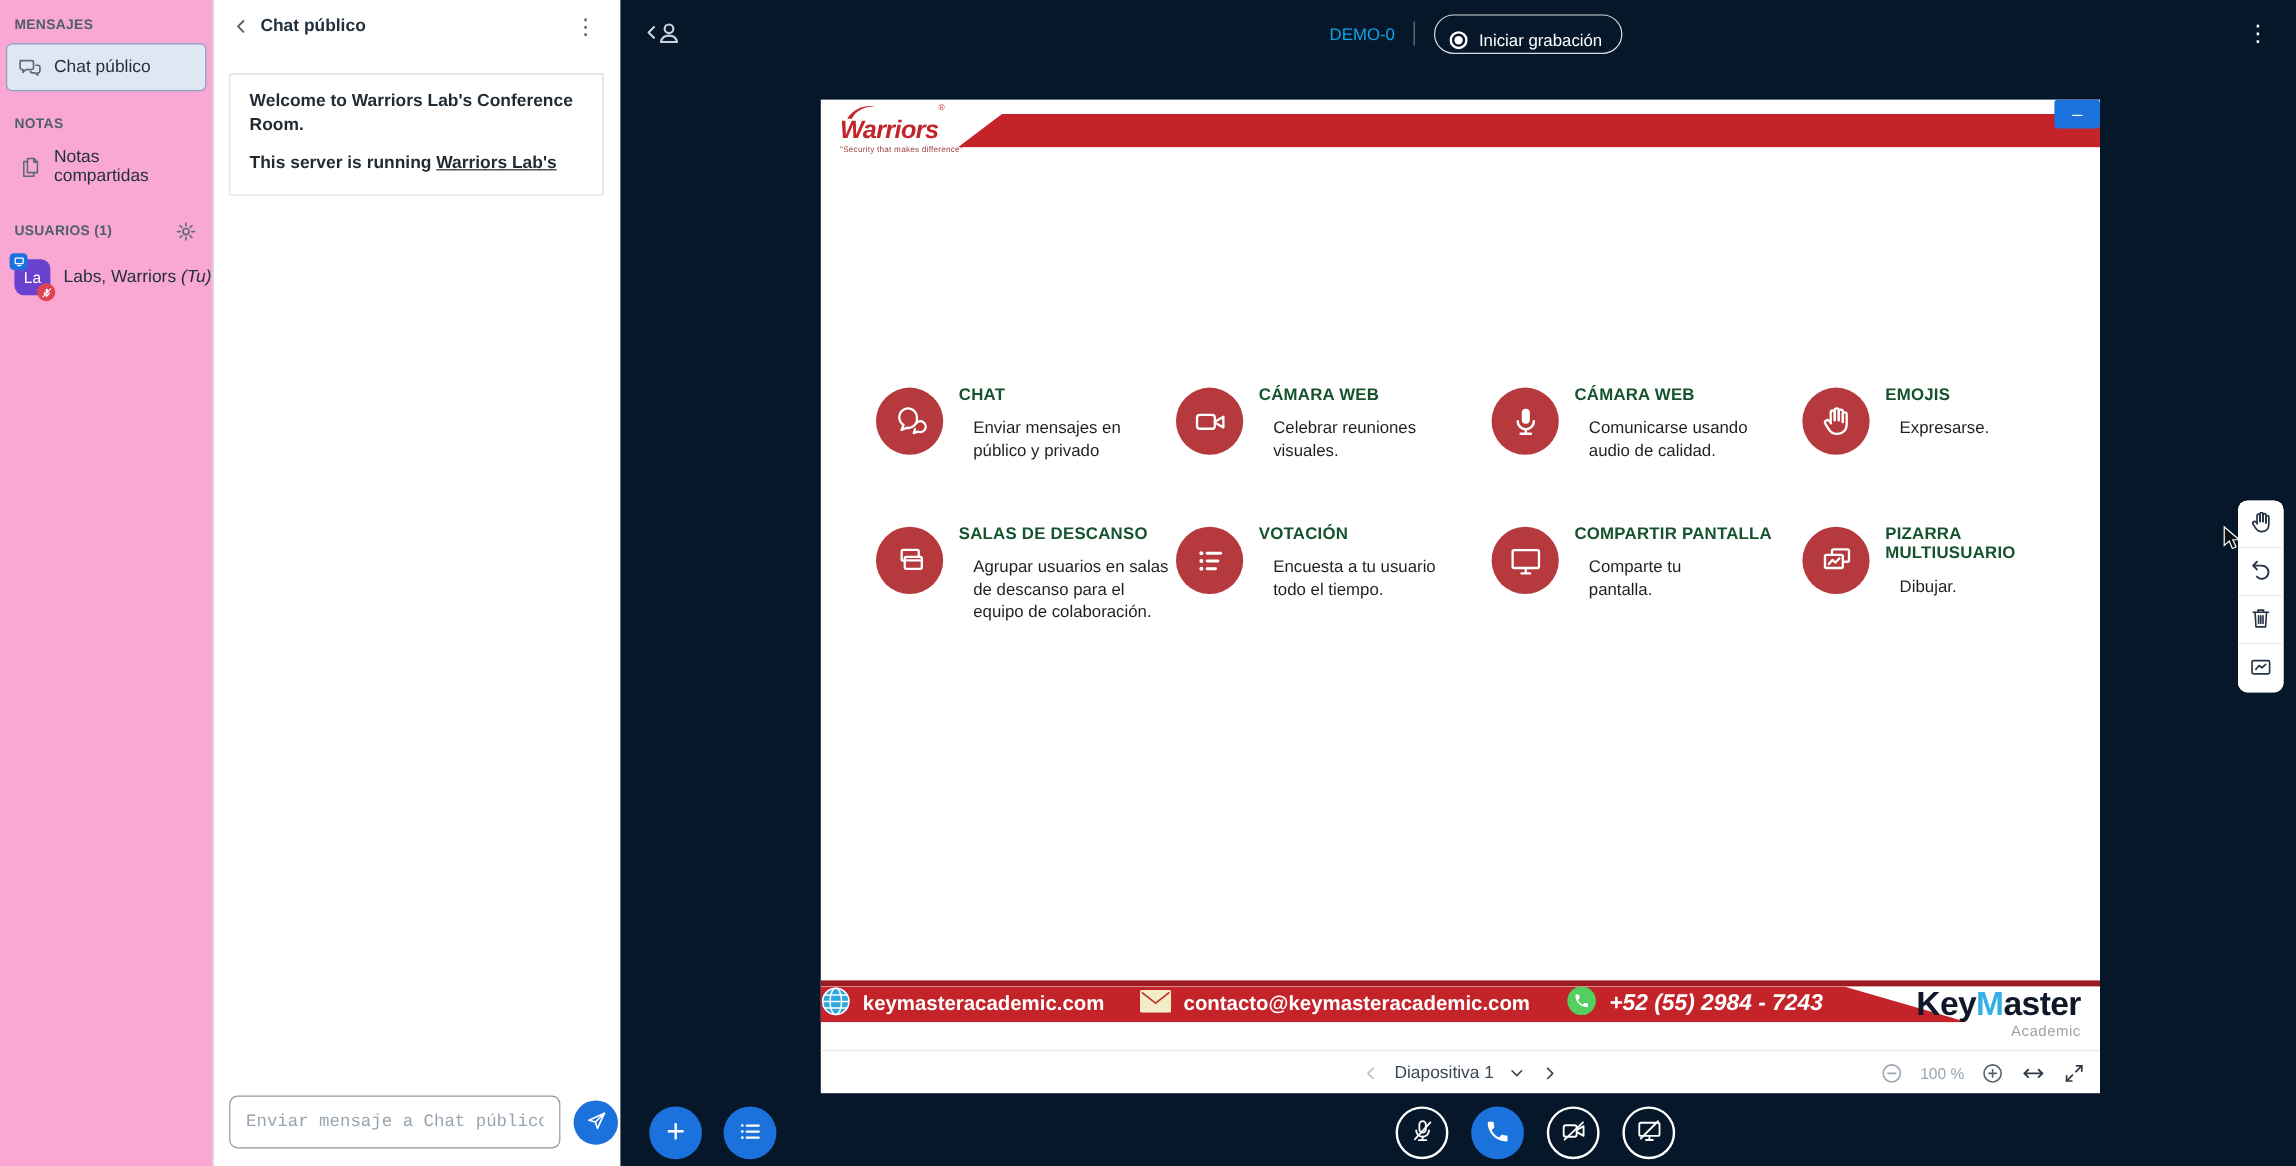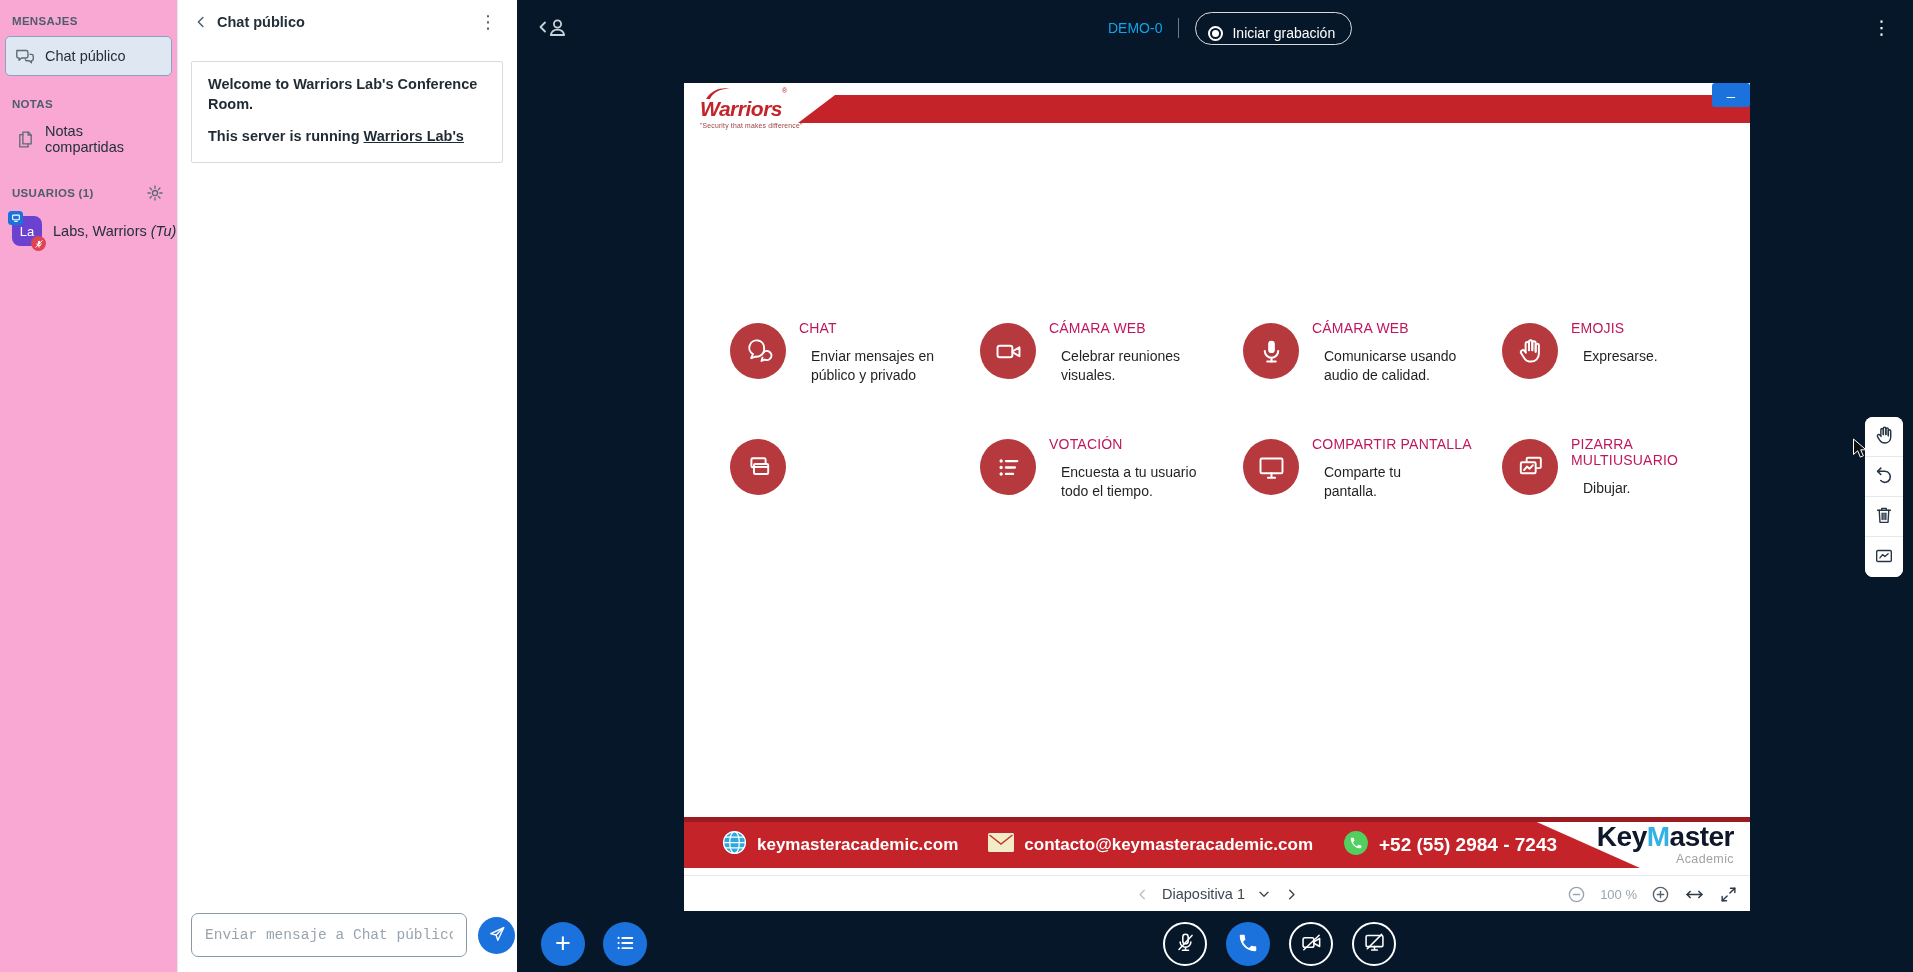--- a/index.html
+++ b/index.html
@@ -57,29 +57,29 @@
   .brand-swoosh { position:absolute; left:4px; top:0; }
   .brand-name { display:inline-block; margin-top:10px; font-size:21px; font-weight:700; font-style:italic; color:#c4232a; letter-spacing:-.5px; }
   .brand-reg { font-size:7px; color:#c4232a; vertical-align:top; }
   .brand-tag { font-size:6.8px; color:#9c3f41; letter-spacing:.2px; margin-top:1px; }
 
   .features { position:absolute; left:46px; top:237px; width:990px; display:grid; grid-template-columns:250px 263px 259px 1fr; row-gap:52px; }
   .feat { display:flex; }
   .feat-icon { width:56px; height:56px; border-radius:50%; background:#b5393d; flex:none; display:flex; align-items:center; justify-content:center; margin-top:3px; color:#fff; }
   .feat-icon svg { width:31px; height:31px; }
   .feat-text { margin-left:13px; }
-  .feat-title { font-size:14px; font-weight:400; color:#be185d; letter-spacing:.2px; }
+  .feat-title { font-size:14px; font-weight:700; color:#14532d; letter-spacing:.2px; }
   .feat-desc { font-size:14px; color:#231f20; margin-top:11px; line-height:1.33; max-width:172px;margin-left:12px; }
   .feat-desc.w150 { max-width:150px; } .feat-desc.w165 { max-width:165px; }
   .feat-desc.w200 { max-width:200px; } .feat-desc.w105 { max-width:105px; }
 
   .footer-line { position:absolute; left:0; top:734px; width:1066px; height:5px; background:#9c1b20; }
-  .footer-band { position:absolute; left:0; top:739px; width:956px; height:46px; background:#c4232a; clip-path:polygon(0 0, 89.2% 0, 100% 100%, 0 100%); display:flex; align-items:center; padding-left:38px; gap:30px; }
+  .footer-band { position:absolute; left:0; top:739px; width:956px; height:30px; background:#c4232a; clip-path:polygon(0 0, 89.2% 0, 100% 100%, 0 100%); display:flex; align-items:center; gap:30px; }
   .contact { display:flex; align-items:center; gap:10px; color:#fff; font-weight:700; font-size:17px; }
-  .contact.phone { font-size:19px; }
+  .contact.phone { font-size:19px;font-style:italic; }
   .km-logo { position:absolute; right:16px; top:740px; text-align:right; line-height:1; }
   .km-main { font-size:28px; font-weight:700; letter-spacing:-.5px; }
   .km-key,.km-aster { color:#0f172a; } .km-m { color:#33b1e4; }
   .km-sub { font-size:12.5px; color:#a0a3a6; margin-top:2px; letter-spacing:.4px; }
 
   
   .slide-toolbar { position:relative; width:1066px; height:36px; background:#fff; border-top:1px solid #e6e9ec; }
   .tb-center { position:absolute; left:50%; top:0; height:36px; transform:translateX(-50%); display:flex; align-items:center; gap:11px; }
   .slide-label { font-size:14.5px; color:#3b4754; }
   .tb-right { position:absolute; right:12px; top:0; height:36px; display:flex; align-items:center; gap:14px;justify-content:center; }
@@ -288,20 +288,24 @@
             </span>
           </div>
 
           <div class="feat">
             <span class="feat-icon">
               <svg viewBox="0 0 24 24" fill="none" stroke="#fff" stroke-width="1.5" stroke-linejoin="round">
                 <rect x="6.5" y="4.8" width="11" height="7" rx="1"></rect>
                 <rect x="8.5" y="9.3" width="11" height="7.8" rx="1" fill="#b5393d"></rect>
                 <line x1="8.5" y1="11.6" x2="19.5" y2="11.6"></line>
               </svg>
+            </span>
+            <span class="feat-text">
+              <div class="feat-title">SALAS DE DESCANSO</div>
+              <div class="feat-desc w200">Agrupar usuarios en salas de descanso para el equipo de colaboración.</div>
             </span>
           </div>
 
           <div class="feat">
             <span class="feat-icon">
               <svg viewBox="0 0 24 24" fill="none" stroke="#fff" stroke-width="1.8" stroke-linecap="round">
                 <circle cx="6.3" cy="7" r="1.3" fill="#fff" stroke="none"></circle>
                   <line x1="10" y1="7" x2="18.8" y2="7"></line>
                 <circle cx="6.3" cy="12" r="1.3" fill="#fff" stroke="none"></circle>
                   <line x1="10" y1="12" x2="17" y2="12"></line>

